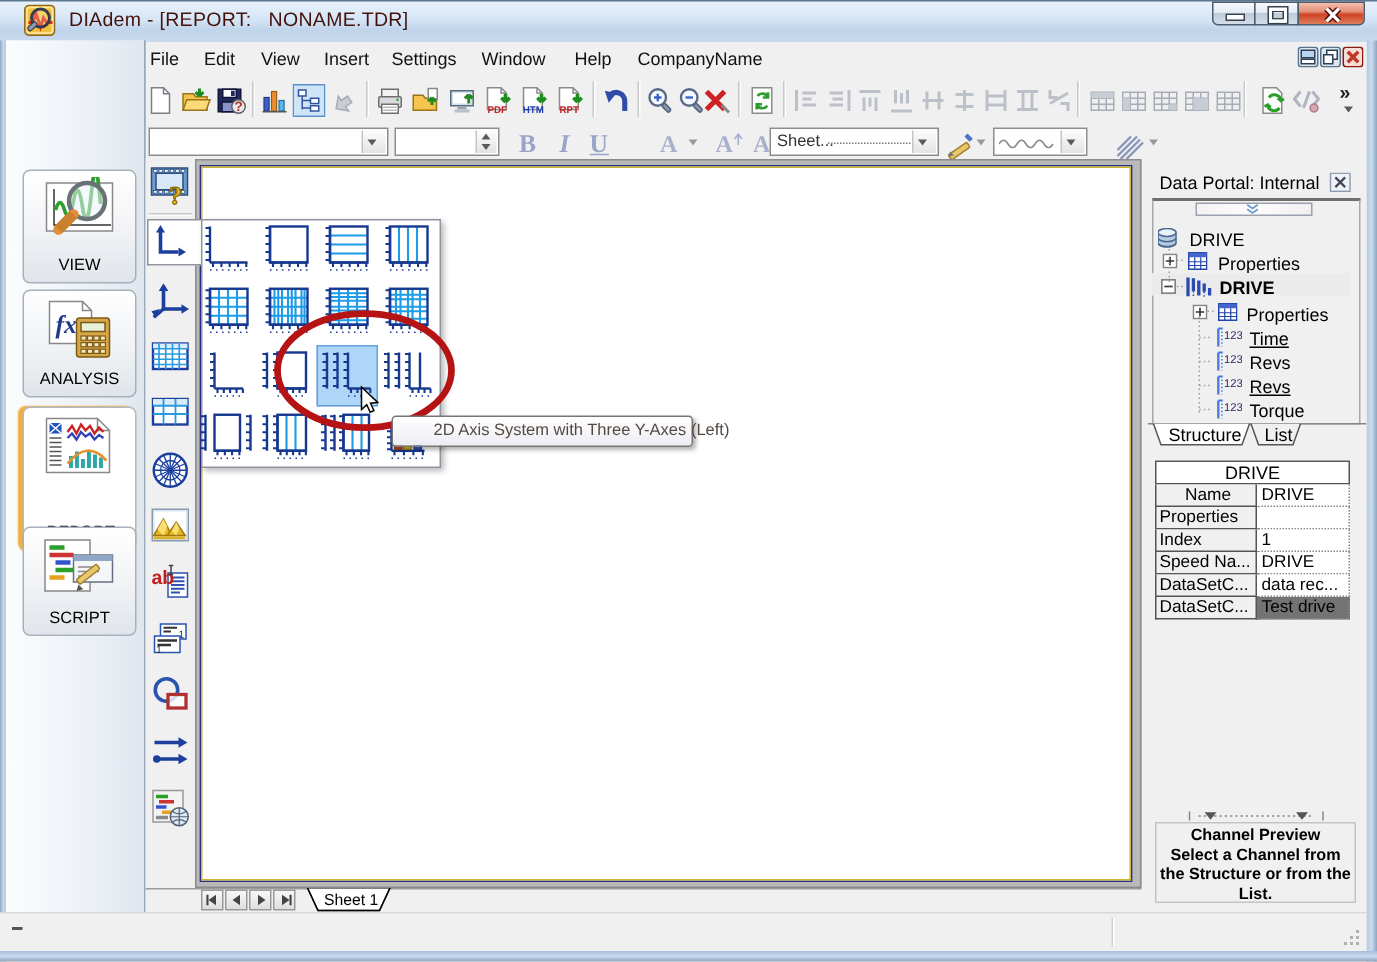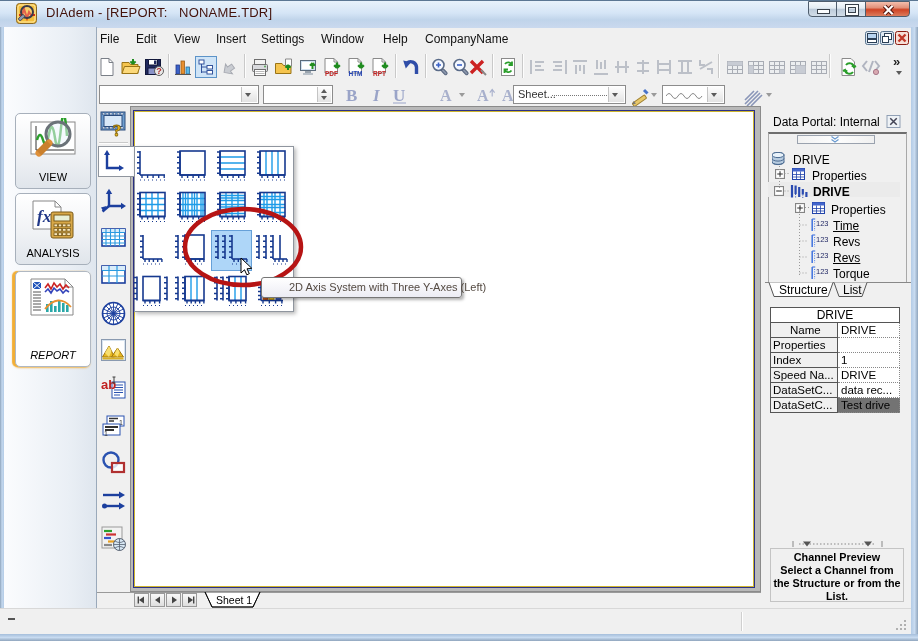--- a/index.html
+++ b/index.html
@@ -364,20 +364,38 @@
           <rect x="21" y="28" width="2.6" height="8"></rect>
           <rect x="25" y="25" width="2.6" height="11"></rect>
           <rect x="29" y="30" width="2.6" height="6"></rect>
           <rect x="33" y="24" width="2.6" height="12"></rect>
           <rect x="37" y="27" width="2.6" height="9"></rect>
           <rect x="41" y="29" width="2.6" height="7"></rect>
         </g>
 <path d="M20 33 q13 -16 26 -2" fill="none" stroke="#e89030" stroke-width="1.8"></path>
 </svg>
       <div class="slabel" style="bottom:5px;">REPORT</div>
+    </div>
+    <div class="sbtn" style="top:324px;height:73px;">
+      <svg style="position:absolute;left:50%;transform:translateX(-50%);top:4px" width="56" height="51" viewBox="0 0 56 51">
+<rect x="5" y="4" width="30" height="34" fill="#ffffff" stroke="#888888"></rect>
+<g stroke-width="3">
+          <path d="M8 9 h10" stroke="#2aa02a"></path>
+          <path d="M8 14 h16" stroke="#cc3333"></path>
+          <path d="M12 19 h10" stroke="#3355cc"></path>
+          <path d="M12 24 h14" stroke="#2aa02a"></path>
+          <path d="M8 29 h10" stroke="#e8a020"></path>
+        </g>
+<rect x="24" y="14" width="26" height="18" fill="#f4f6f8" stroke="#667080"></rect>
+<rect x="24" y="14" width="26" height="4" fill="#8fa8c8"></rect>
+<path d="M27 22 h14 M27 25 h14 M27 28 h9" stroke="#888"></path>
+<rect x="28" y="27" width="17" height="4" rx="1" fill="#e8c86a" stroke="#a08030" transform="rotate(-38 32 32)"></rect>
+<path d="M26 38 l4.5 -1.2 -3.2 -3.2 z" fill="#555"></path>
+</svg>
+      <div class="slabel" style="bottom:5px;">SCRIPT</div>
     </div>
   </div>
 <div id="vtoolbar"></div>
 <svg class="abs" style="left:100px;top:110px;" width="27" height="27" viewBox="0 0 27 27">
     <rect x="1" y="2" width="24" height="18" fill="#6f9fd0" stroke="#2d4d7d"></rect>
     <rect x="4" y="5.5" width="18" height="11" fill="#d8e8f8" stroke="#2d4d7d"></rect>
     <g fill="#ffffff" stroke="#2d4d7d" stroke-width="0.5">
       <rect x="2.3" y="3" width="2.4" height="1.8"></rect>
       <rect x="6" y="3" width="2.4" height="1.8"></rect>
       <rect x="9.7" y="3" width="2.4" height="1.8"></rect>

